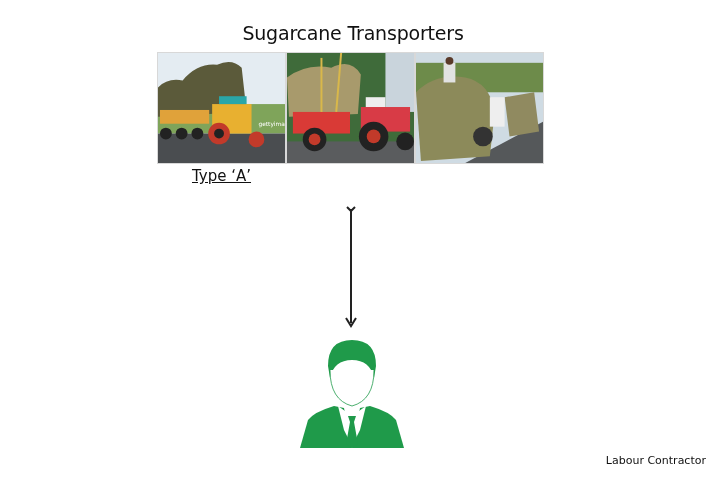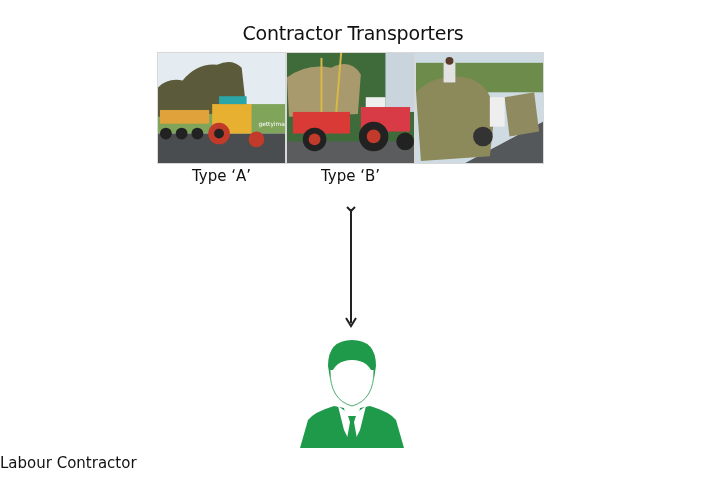--- a/index.html
+++ b/index.html
@@ -4,29 +4,29 @@
 <style>
   html, body { margin:0; padding:0; background:#ffffff; }
   body { width:706px; height:487px; position:relative; overflow:hidden;
          font-family:"DejaVu Sans", sans-serif; color:#111; }
   .title { position:absolute; left:0; width:706px; top:22px; text-align:center;
            font-size:19px; font-weight:normal; letter-spacing:-0.2px; }
   .photos { position:absolute; left:157px; top:52px; width:388px; height:112px; display:flex; }
   .photo { width:129px; height:112px; position:relative; overflow:hidden; border:1px solid #d8d8d8; box-sizing:border-box; }
   .photo svg { display:block; width:100%; height:100%; }
   .captions { position:absolute; left:157px; top:167px; width:388px; display:flex; }
-  .caption { width:129px; text-align:center; font-size:15px; }
+  .caption { width:129px; text-align:center; font-size:15px;text-decoration:underline; }
   .arrow { position:absolute; left:341px; top:205px; width:20px; height:125px; }
   .person { position:absolute; left:298px; top:338px; width:108px; height:110px; }
-  .person-label { position:absolute; left:0; width:706px; top:454px; text-align:left; font-size:15px; }
+  .person-label { position:absolute; left:0; width:706px; top:454px; text-align:right; font-size:11px; }
 </style>
 </head>
 <body>
 
-<div class="title">Contractor Transporters</div>
+<div class="title">Sugarcane Transporters</div>
 
 <div class="photos">
 
   <div class="photo">
     <svg viewBox="0 0 129 112" preserveAspectRatio="none">
       <rect width="129" height="112" fill="#e4ecf2"></rect>
       <rect y="52" width="129" height="30" fill="#7fa45a"></rect>
       <rect y="82" width="129" height="30" fill="#4a4d50"></rect>
       <path d="M0 35 Q10 25 25 28 Q40 10 60 12 Q75 5 85 15 L90 60 L0 65 Z" fill="#5b5a3a"></path>
       <rect x="2" y="58" width="50" height="14" fill="#e0a23a"></rect>
@@ -71,21 +71,20 @@
       <rect x="75" y="45" width="15" height="30" fill="#eeeeee"></rect>
       <rect x="28" y="10" width="12" height="20" fill="#e2e2e2"></rect>
       <circle cx="34" cy="8" r="4" fill="#5a3a2a"></circle>
       <circle cx="68" cy="85" r="10" fill="#333"></circle>
     </svg>
   </div>
 </div>
 
 <div class="captions">
   <div class="caption">Type ‘A’</div>
-  <div class="caption">Type ‘B’</div>
 </div>
 
 <svg class="arrow" viewBox="0 0 20 125">
   <path d="M6 2 L10 6 L14 2" fill="none" stroke="#222" stroke-width="2"></path>
   <line x1="10" y1="4" x2="10" y2="118" stroke="#222" stroke-width="2"></line>
   <path d="M5 113 L10 121 L15 113" fill="none" stroke="#222" stroke-width="2"></path>
 </svg>
 
 <svg class="person" viewBox="0 0 108 110">
 

